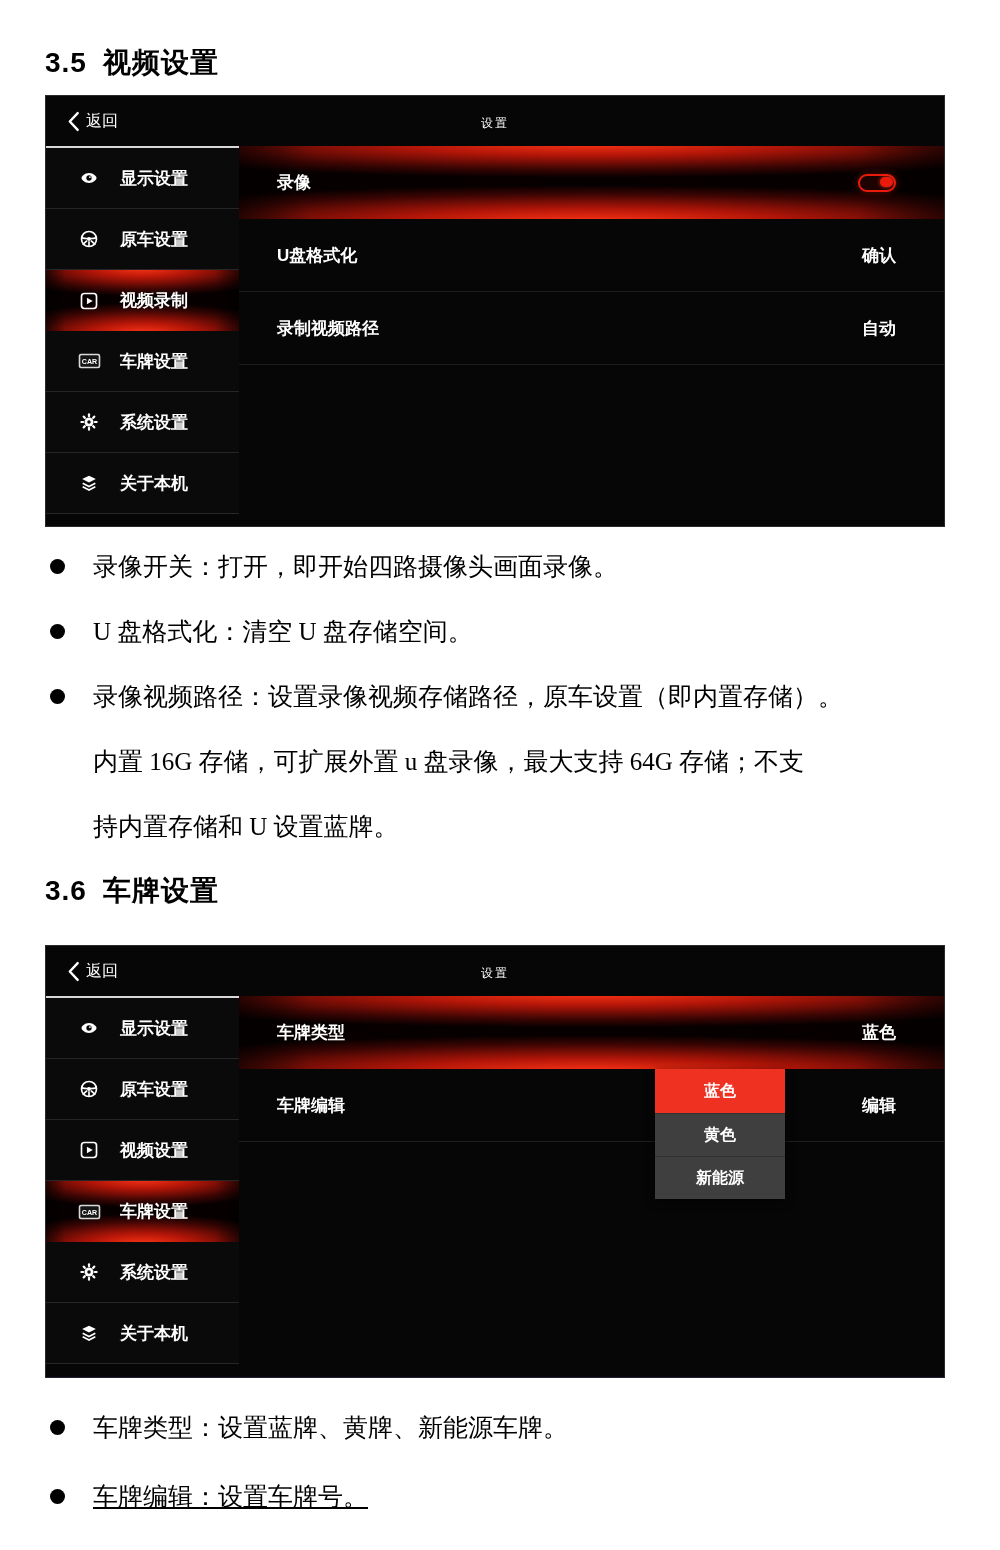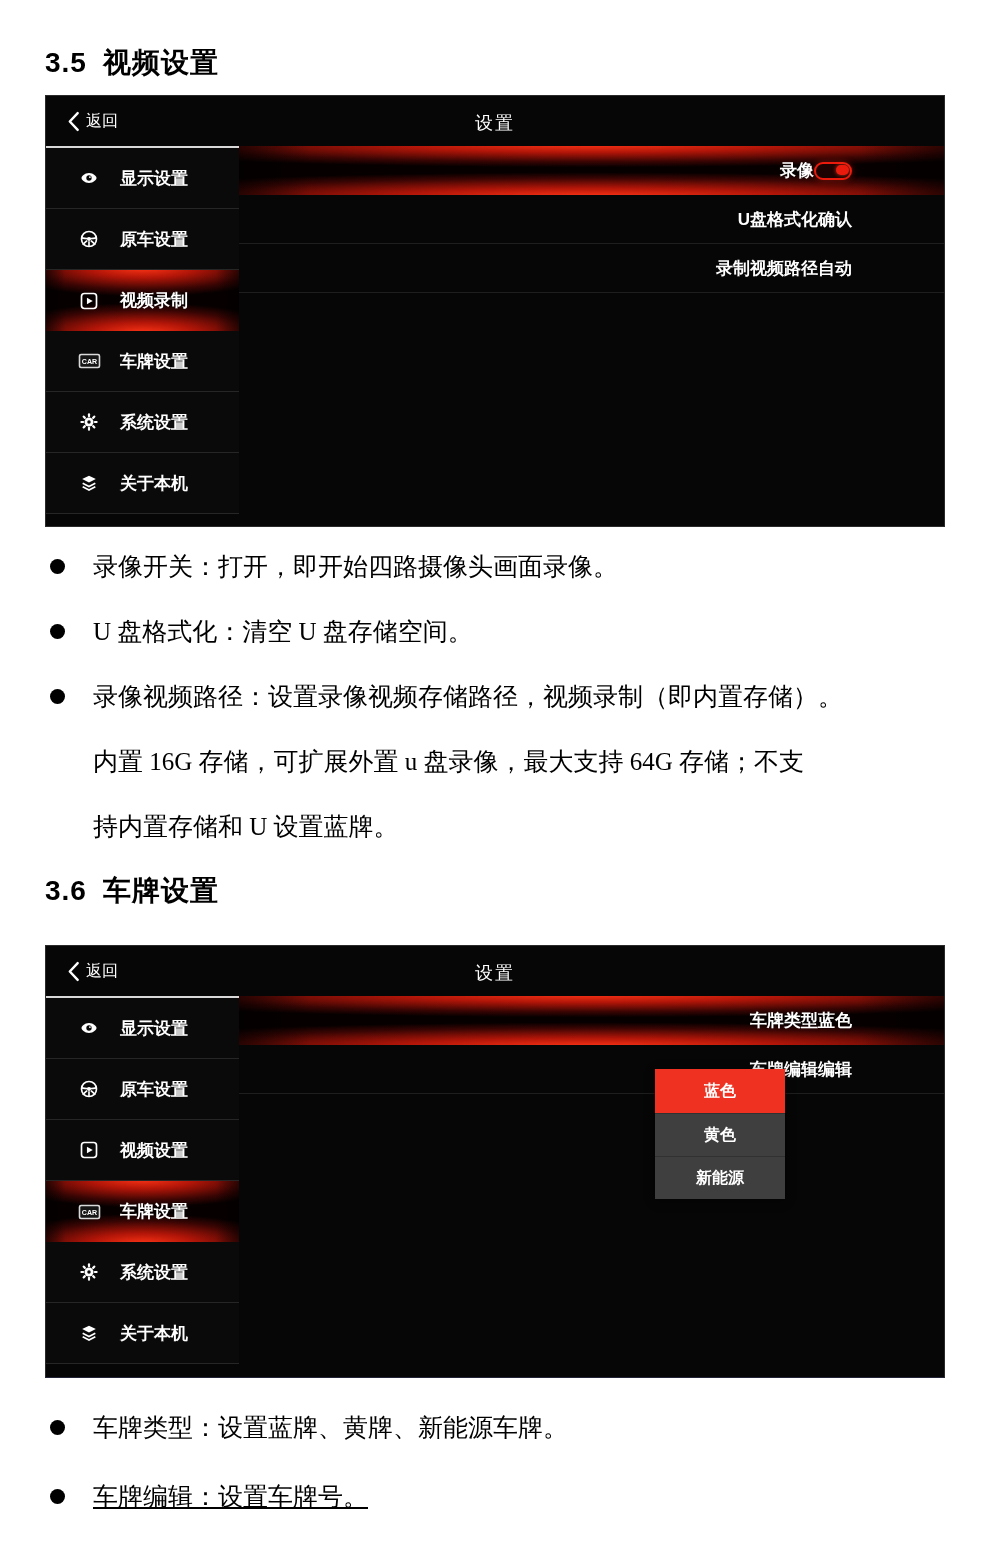--- a/index.html
+++ b/index.html
@@ -15,21 +15,21 @@
   #head-36 { top:872px; }
 
   
   .screen { position:absolute; left:45px; width:900px; background:#060606;
             border:1px solid #2a2a2a; box-sizing:border-box; overflow:hidden;
             font-family:"Liberation Sans","DejaVu Sans",sans-serif; color:#fff; }
   #screen-video { top:95px;  height:432px; }
   #screen-plate { top:945px; height:433px; border-bottom-color:#232338; }
 
   .hdr-title { position:absolute; top:0; left:0; right:0; height:54px; display:flex;
-               align-items:center; justify-content:center; font-size:18px; letter-spacing:2px; }
+               align-items:center; justify-content:center; font-size:12px; letter-spacing:2px; }
   .back-btn { position:absolute; top:0; left:14px; height:50px; display:flex;
               align-items:center; font-size:16px; z-index:2; }
   .hdr-line { position:absolute; top:50px; left:0; width:193px; height:2px; background:#d8d8d8; z-index:2; }
 
   
   .sidebar { position:absolute; top:52px; left:0; width:193px; background:#0a0a0a; }
   .side-item { position:relative; height:61px; box-sizing:border-box;
                display:flex; align-items:center; gap:18px; padding-left:30px;
                border-bottom:1px solid #262626; font-size:17px; font-weight:600; }
   .icon-wrap { width:26px; display:flex; justify-content:center; align-items:center; }
@@ -39,23 +39,23 @@
     border-bottom:none !important;
     background:
       linear-gradient(90deg, rgba(0,0,0,.55) 0%, rgba(0,0,0,0) 10%, rgba(0,0,0,0) 88%, rgba(0,0,0,.5) 100%),
       radial-gradient(100% 62% at 50% -4%,  #ff3416 0%, #b01508 28%, #3a0503 58%, rgba(5,0,0,0) 76%),
       radial-gradient(100% 66% at 50% 104%, #ff3416 0%, #b01508 28%, #3a0503 58%, rgba(5,0,0,0) 76%),
       #070000;
   }
 
   
   .main { position:absolute; left:193px; top:50px; right:0; bottom:0; }
-  .row { position:relative; height:49px; box-sizing:border-box;
-         display:flex; align-items:center; justify-content:flex-end;
-         padding:0 92px 0 38px; border-bottom:1px solid #1e1e1e; }
+  .row { position:relative; height:73px; box-sizing:border-box;
+         display:flex; align-items:center; justify-content:space-between;
+         padding:0 48px 0 38px; border-bottom:1px solid #1e1e1e; }
   .row .lbl, .row .val { font-size:17px; font-weight:600; }
 
   
   .toggle { position:relative; width:34px; height:14px; border:2px solid #ea1a0c;
             border-radius:9px; background:#1c0200; box-shadow:0 0 7px rgba(255,40,16,.35); }
   .toggle .knob { position:absolute; top:1px; right:1px; width:13px; height:10px;
                   border-radius:5px; background:#ea1a0c; box-shadow:0 0 4px rgba(255,60,30,.8); }
 
   
   .dropdown { position:absolute; left:416px; top:73px; width:130px; z-index:6;
@@ -196,21 +196,21 @@
     </div>
     <div class="bullet">
       <span class="dot"></span>
       <div class="txt">
           <div>U 盘格式化：清空 U 盘存储空间。</div>
         </div>
     </div>
     <div class="bullet">
       <span class="dot"></span>
       <div class="txt">
-        <div>录像视频路径：设置录像视频存储路径，视频录制（即内置存储）。</div>
+        <div>录像视频路径：设置录像视频存储路径，原车设置（即内置存储）。</div>
         <div>内置 16G 存储，可扩展外置 u 盘录像，最大支持 64G 存储；不支</div>
         <div>持内置存储和 U 设置蓝牌。</div>
       </div>
     </div>
   </div>
 
   <div class="sec-head" id="head-36">
     <span>3.6</span><span class="ht">车牌设置</span>
   </div>
 

